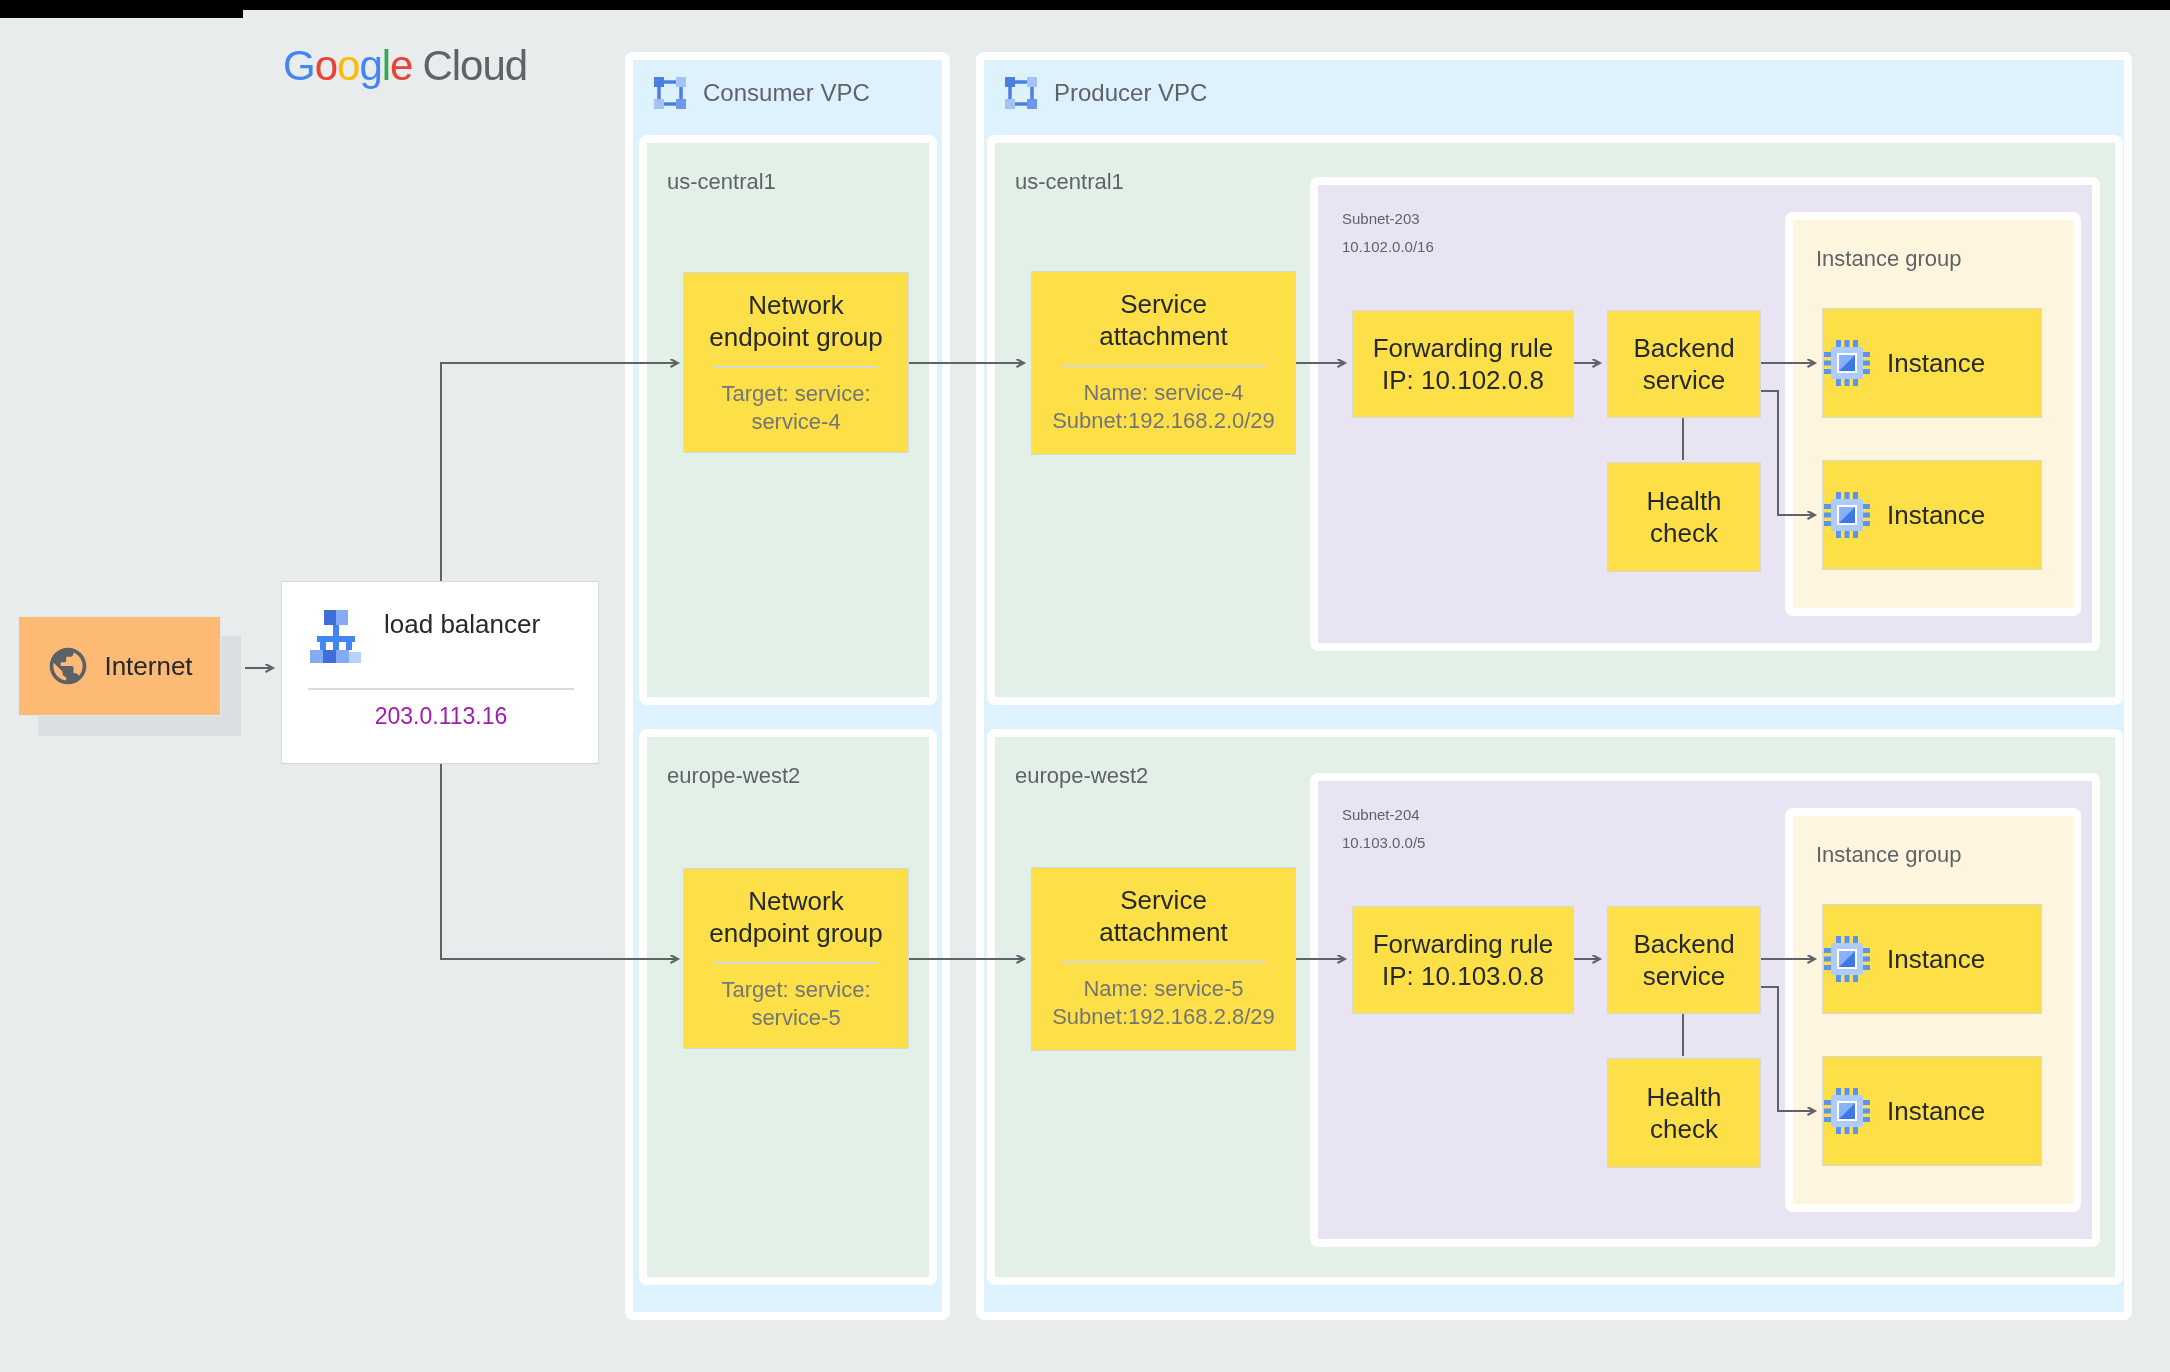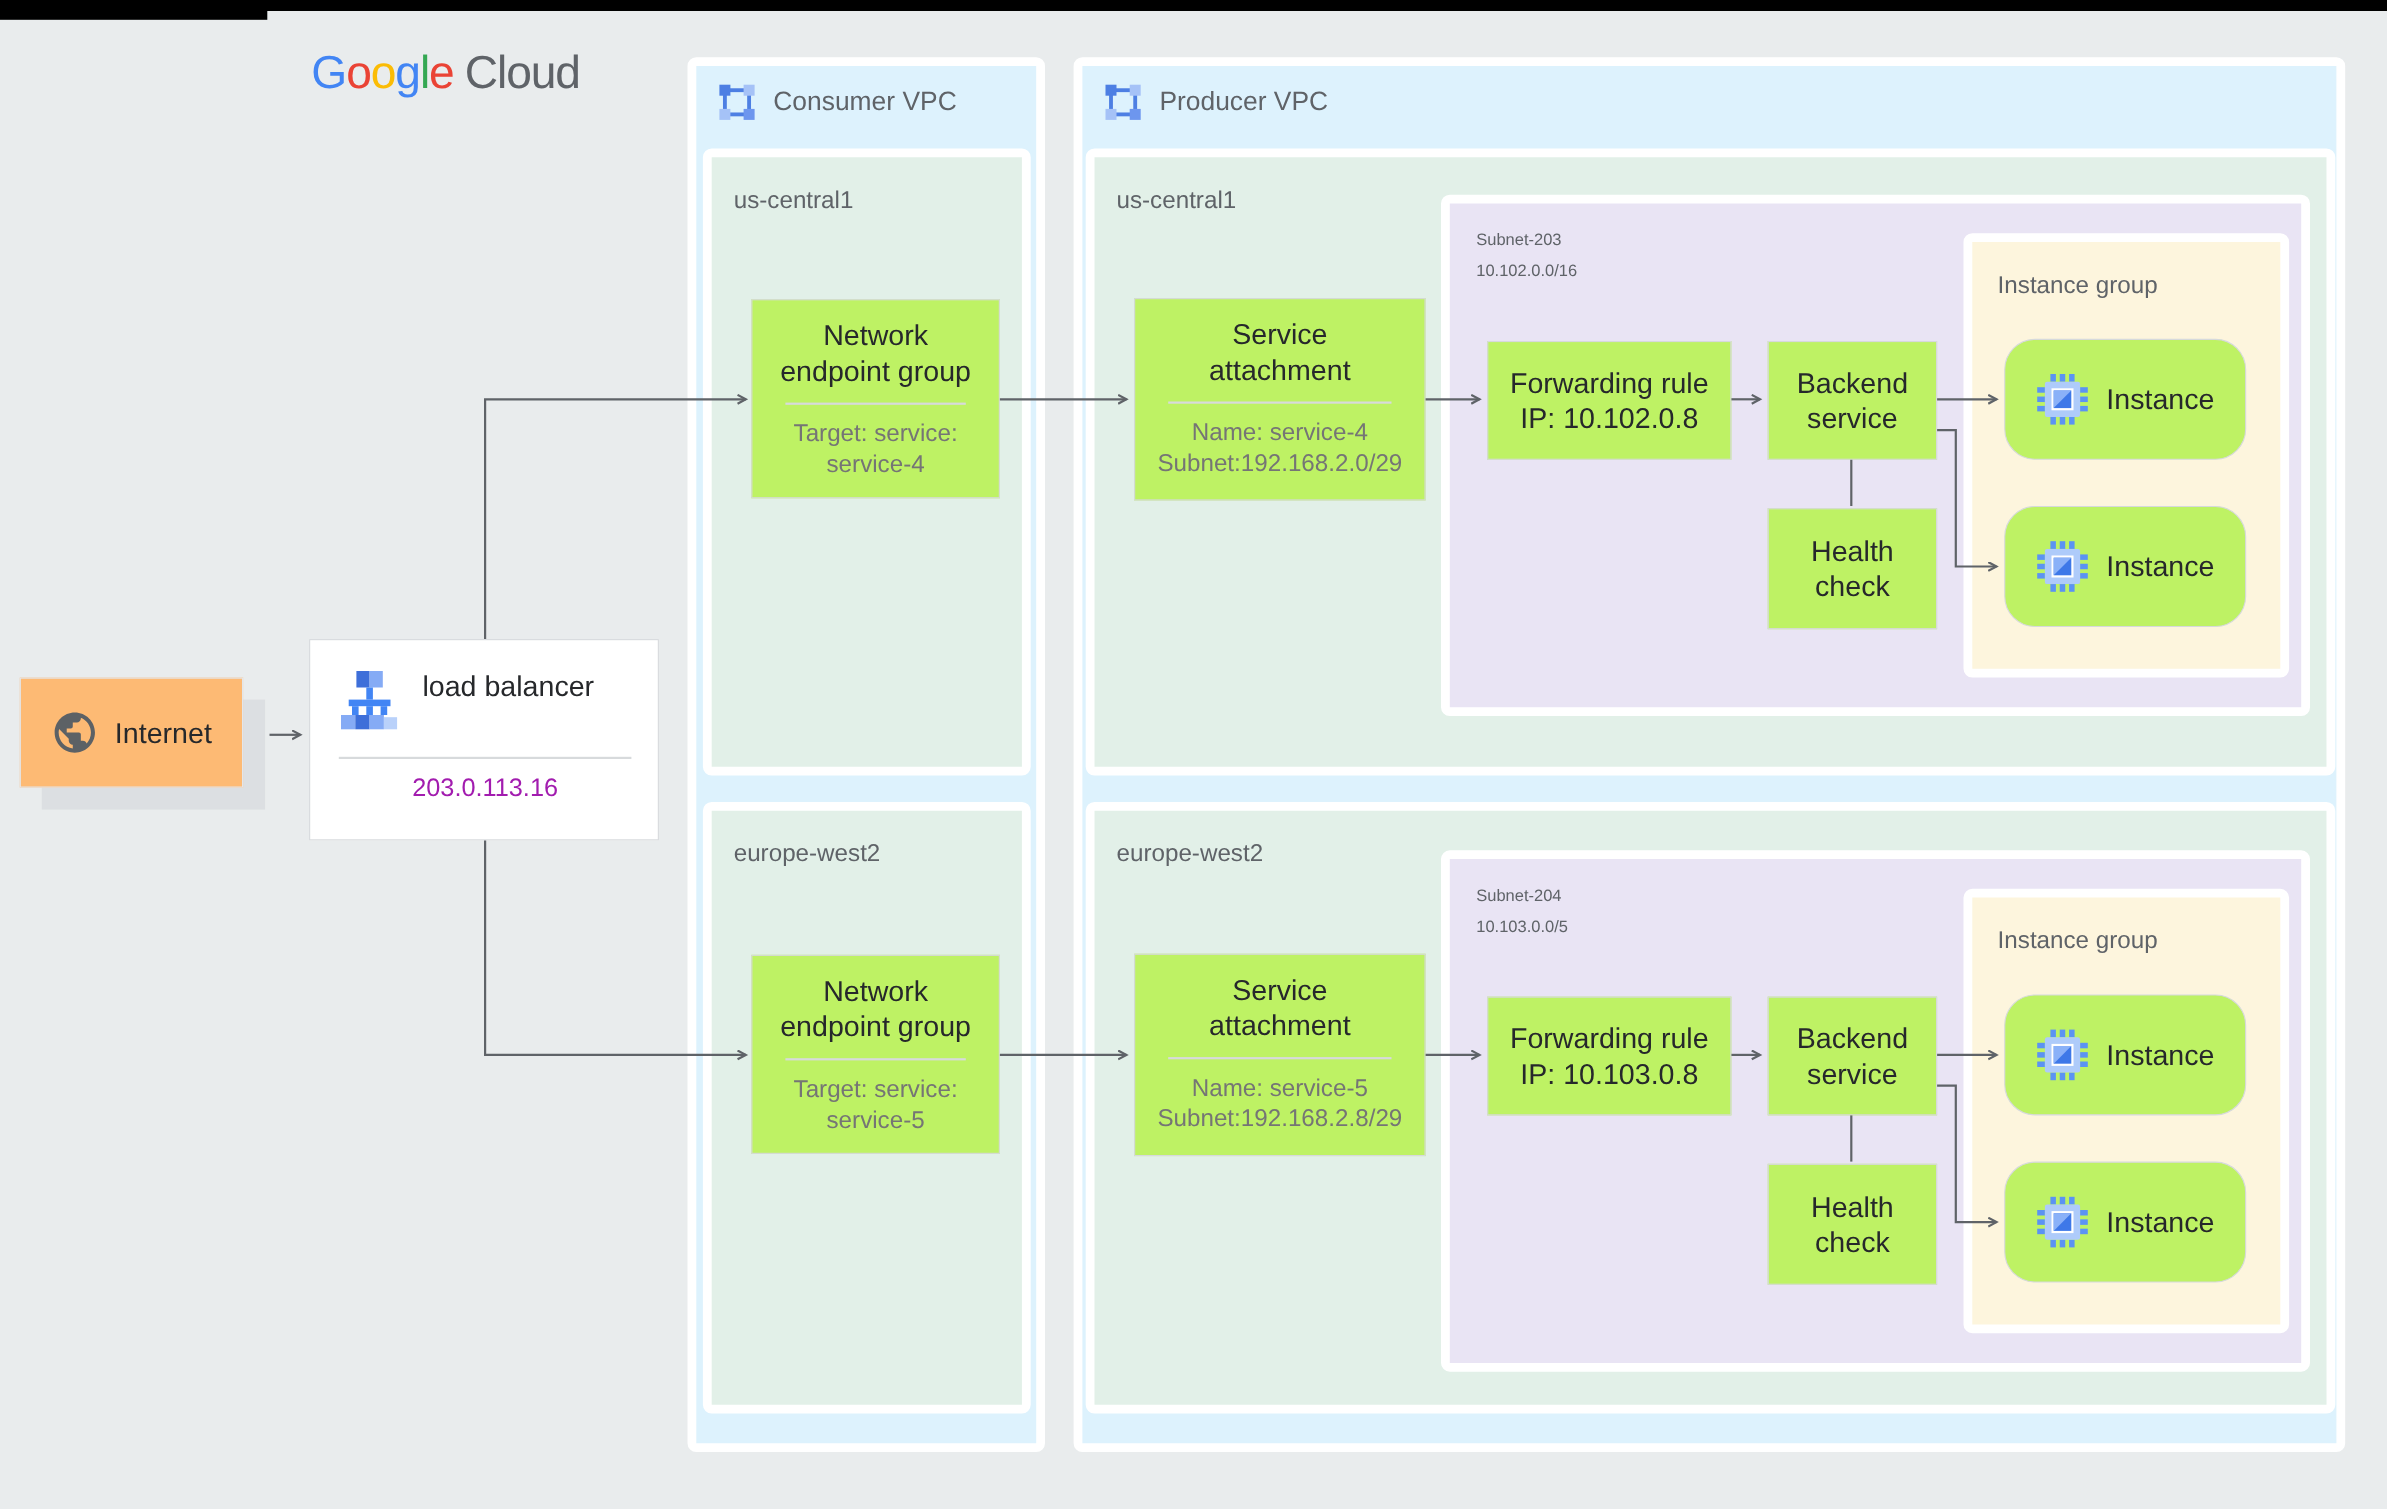--- a/index.html
+++ b/index.html
@@ -23,28 +23,28 @@
   .vpc-header{display:flex;align-items:center;padding:14px 0 0 18px;}
   .vpc-label{margin-left:14px;font-size:24px;color:#5f6368;}
   .region{background:#e2f0e8;border:8px solid #fff;border-radius:8px;}
   .region-label{position:absolute;left:20px;top:26px;font-size:22px;color:#5f6368;}
   .subnet{background:#e9e4f4;border:8px solid #fff;border-radius:8px;}
   .subnet-label{position:absolute;left:24px;top:20px;font-size:15px;line-height:28px;color:#5f6368;}
   .ig{background:#fdf5dd;border:8px solid #fff;border-radius:8px;}
   .ig-label{position:absolute;left:23px;top:26px;font-size:22px;color:#5f6368;}
 
   
-  .node{background:#bef264;border:1.5px solid #d6d9dc;}
+  .node{background:#fde047;border:1.5px solid #d6d9dc;}
   .node-title{font-size:26px;line-height:32px;color:#26282b;text-align:center;}
   .node-sub{font-size:22px;line-height:28px;color:#757575;text-align:center;}
   .hdiv{height:1.5px;background:#d7dadc;margin:13px 30px 12px;}
   .pad-node{padding-top:16px;}
   .center-node{display:flex;flex-direction:column;justify-content:center;height:100%;}
 
-  .instance-node{display:flex;align-items:center;justify-content:center;gap:16px;border-radius:28px;}
+  .instance-node{display:flex;align-items:center;gap:16px;}
   .instance-label{font-size:26px;color:#26282b;}
 
   
   .internet{background:#fdba74;border:1px solid #e4e6e9;box-shadow:20px 20px 0 #dcdfe2;
             display:flex;align-items:center;justify-content:center;gap:14px;}
   .internet-label{font-size:26px;color:#26282b;}
   .lb{background:#fff;border:1.5px solid #d6d9dc;padding:26px 24px 0 26px;}
   .lb-row{display:flex;align-items:flex-start;}
   .lb-title{margin-left:20px;font-size:26px;line-height:32px;color:#26282b;}
   .lb-div{height:1.5px;background:#d7dadc;margin-top:24px;}

